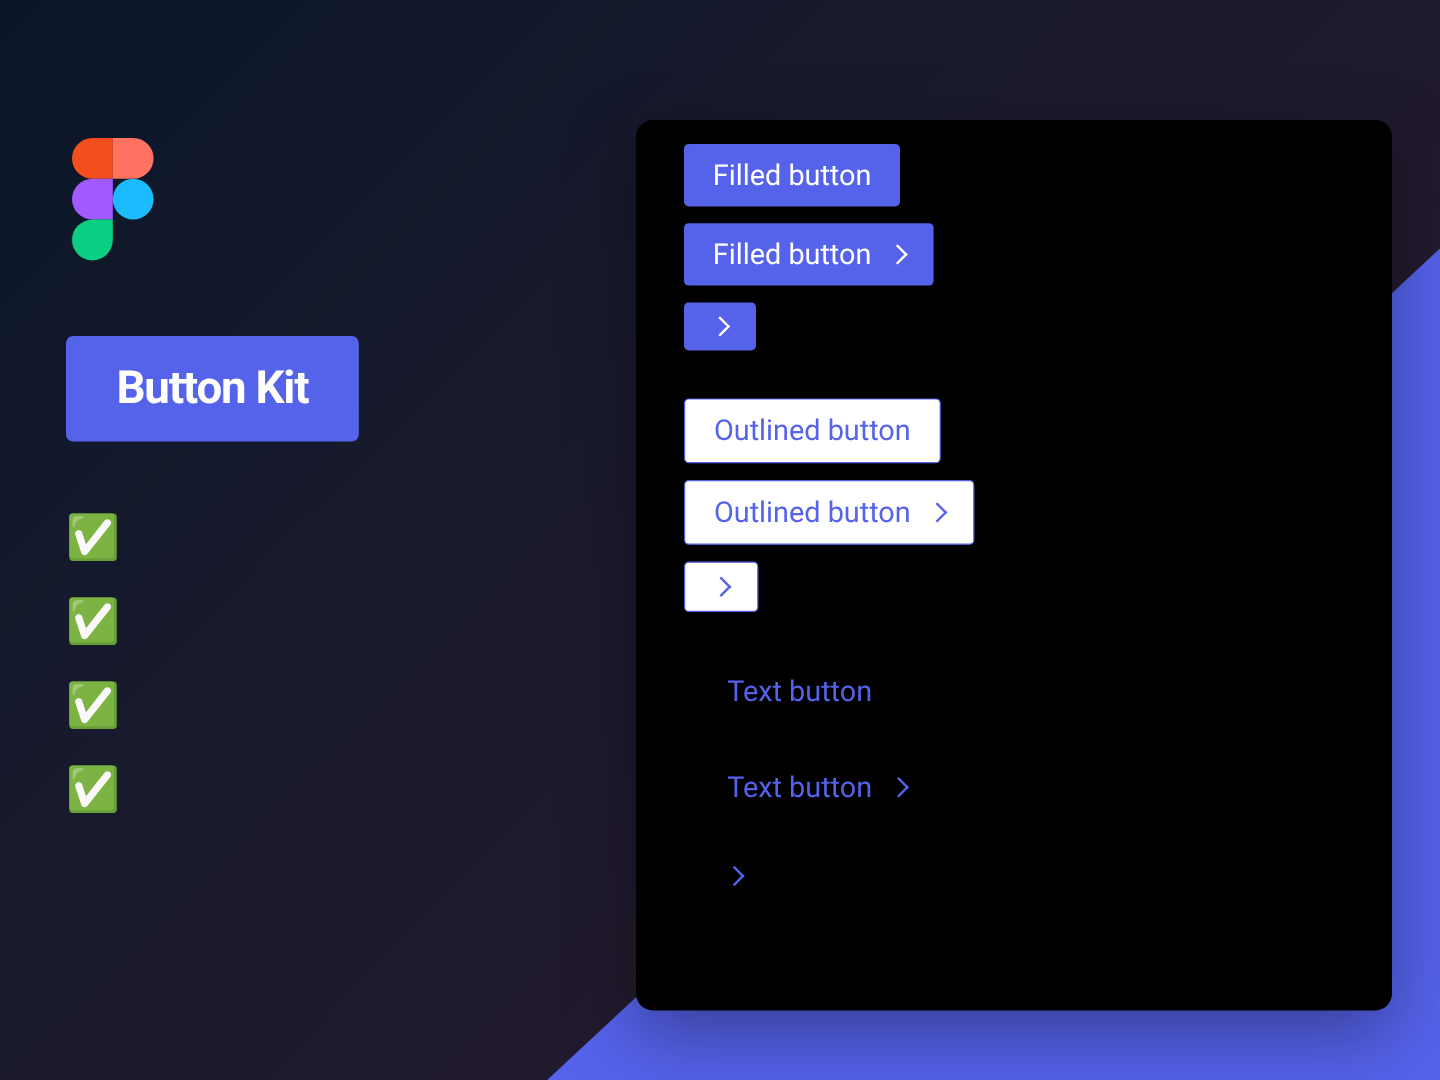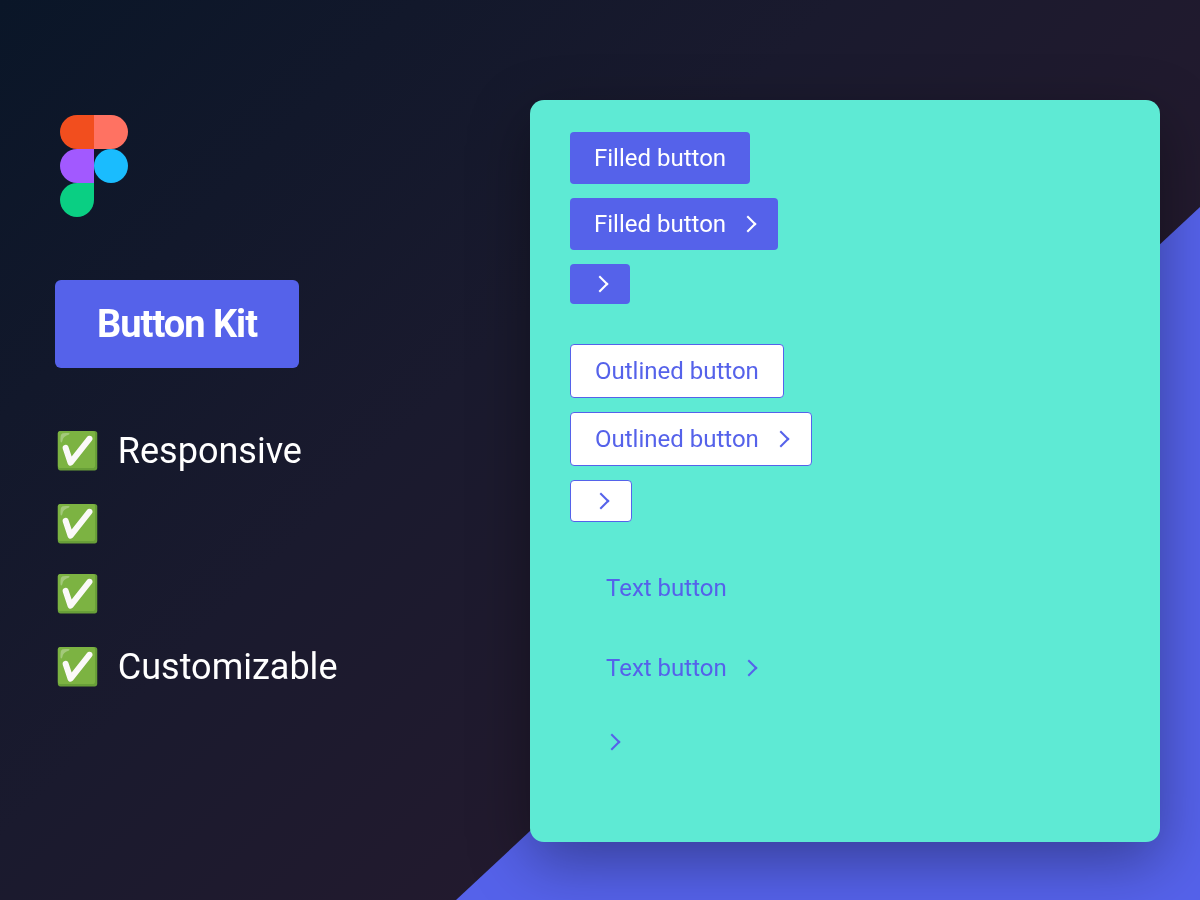--- a/index.html
+++ b/index.html
@@ -72,24 +72,24 @@
     line-height: 1;
   }
 
   
   .card {
     position: absolute;
     top: 100px;
     left: 530px;
     width: 630px;
     height: 742px;
-    background: #5eead4;
+    background: #000000;
     border-radius: 14px;
     box-shadow: 0 20px 60px rgba(0,0,0,0.35);
-    padding: 32px 40px;
+    padding: 20px 40px;
   }
 
   .btn {
     display: inline-flex;
     align-items: center;
     gap: 16px;
     font-size: 24px;
     padding: 12px 24px;
     border-radius: 4px;
     cursor: pointer;
@@ -128,31 +128,29 @@
   <div class="shape r3c1"></div>
 </div>
 
 <div class="title-btn">
   <span>Button Kit</span>
 </div>
 
 <div class="features">
   <div class="feature-row">
     <span class="check-emoji">✅</span>
-    <span>Responsive</span>
-  </div>
-  <div class="feature-row">
-    <span class="check-emoji">✅</span>
-  </div>
-  <div class="feature-row">
-    <span class="check-emoji">✅</span>
-  </div>
-  <div class="feature-row">
-    <span class="check-emoji">✅</span>
-    <span>Customizable</span>
+  </div>
+  <div class="feature-row">
+    <span class="check-emoji">✅</span>
+  </div>
+  <div class="feature-row">
+    <span class="check-emoji">✅</span>
+  </div>
+  <div class="feature-row">
+    <span class="check-emoji">✅</span>
   </div>
 </div>
 
 <div class="card">
 
   <div class="row">
     <button class="btn filled">
       <span>Filled button</span>
     </button>
   </div>

